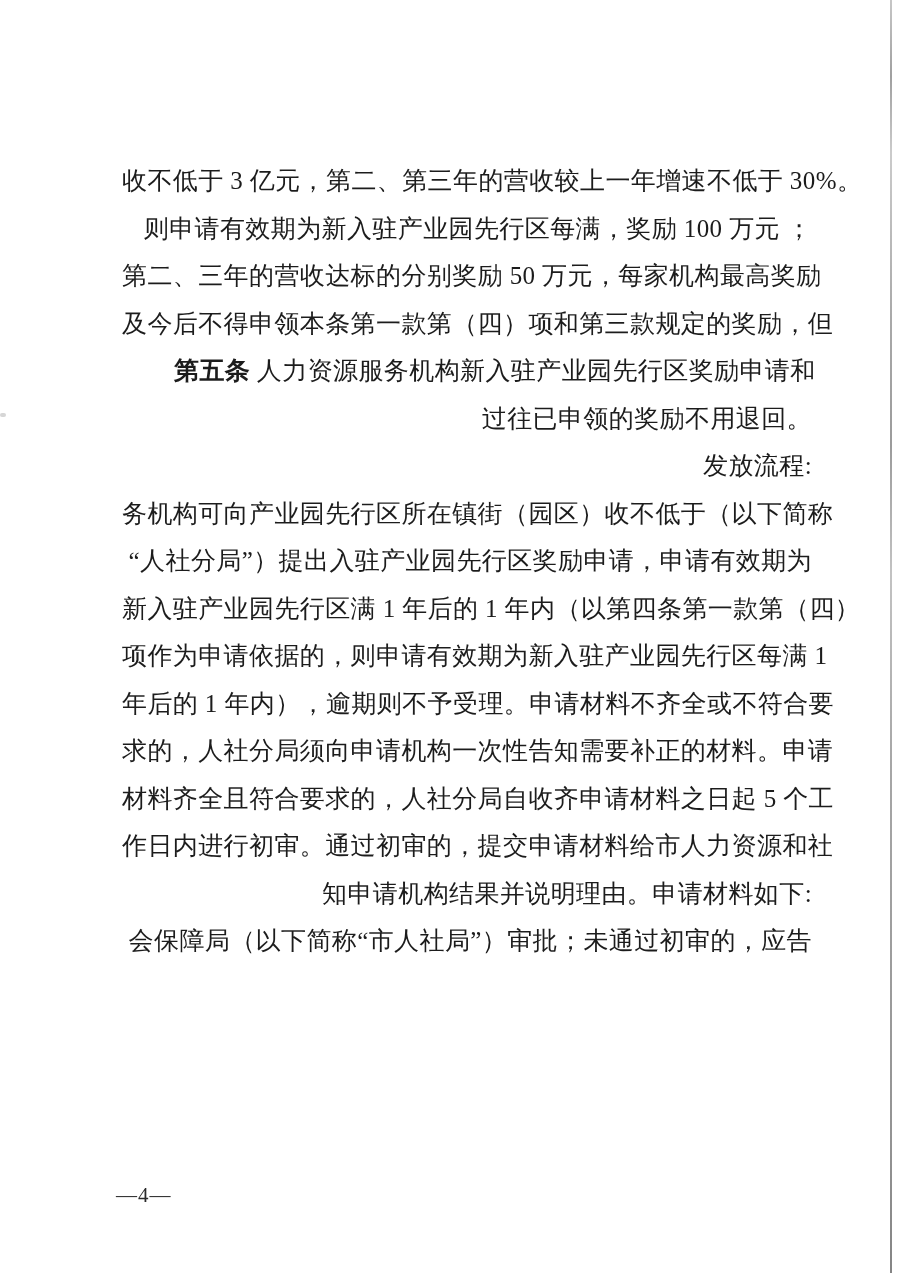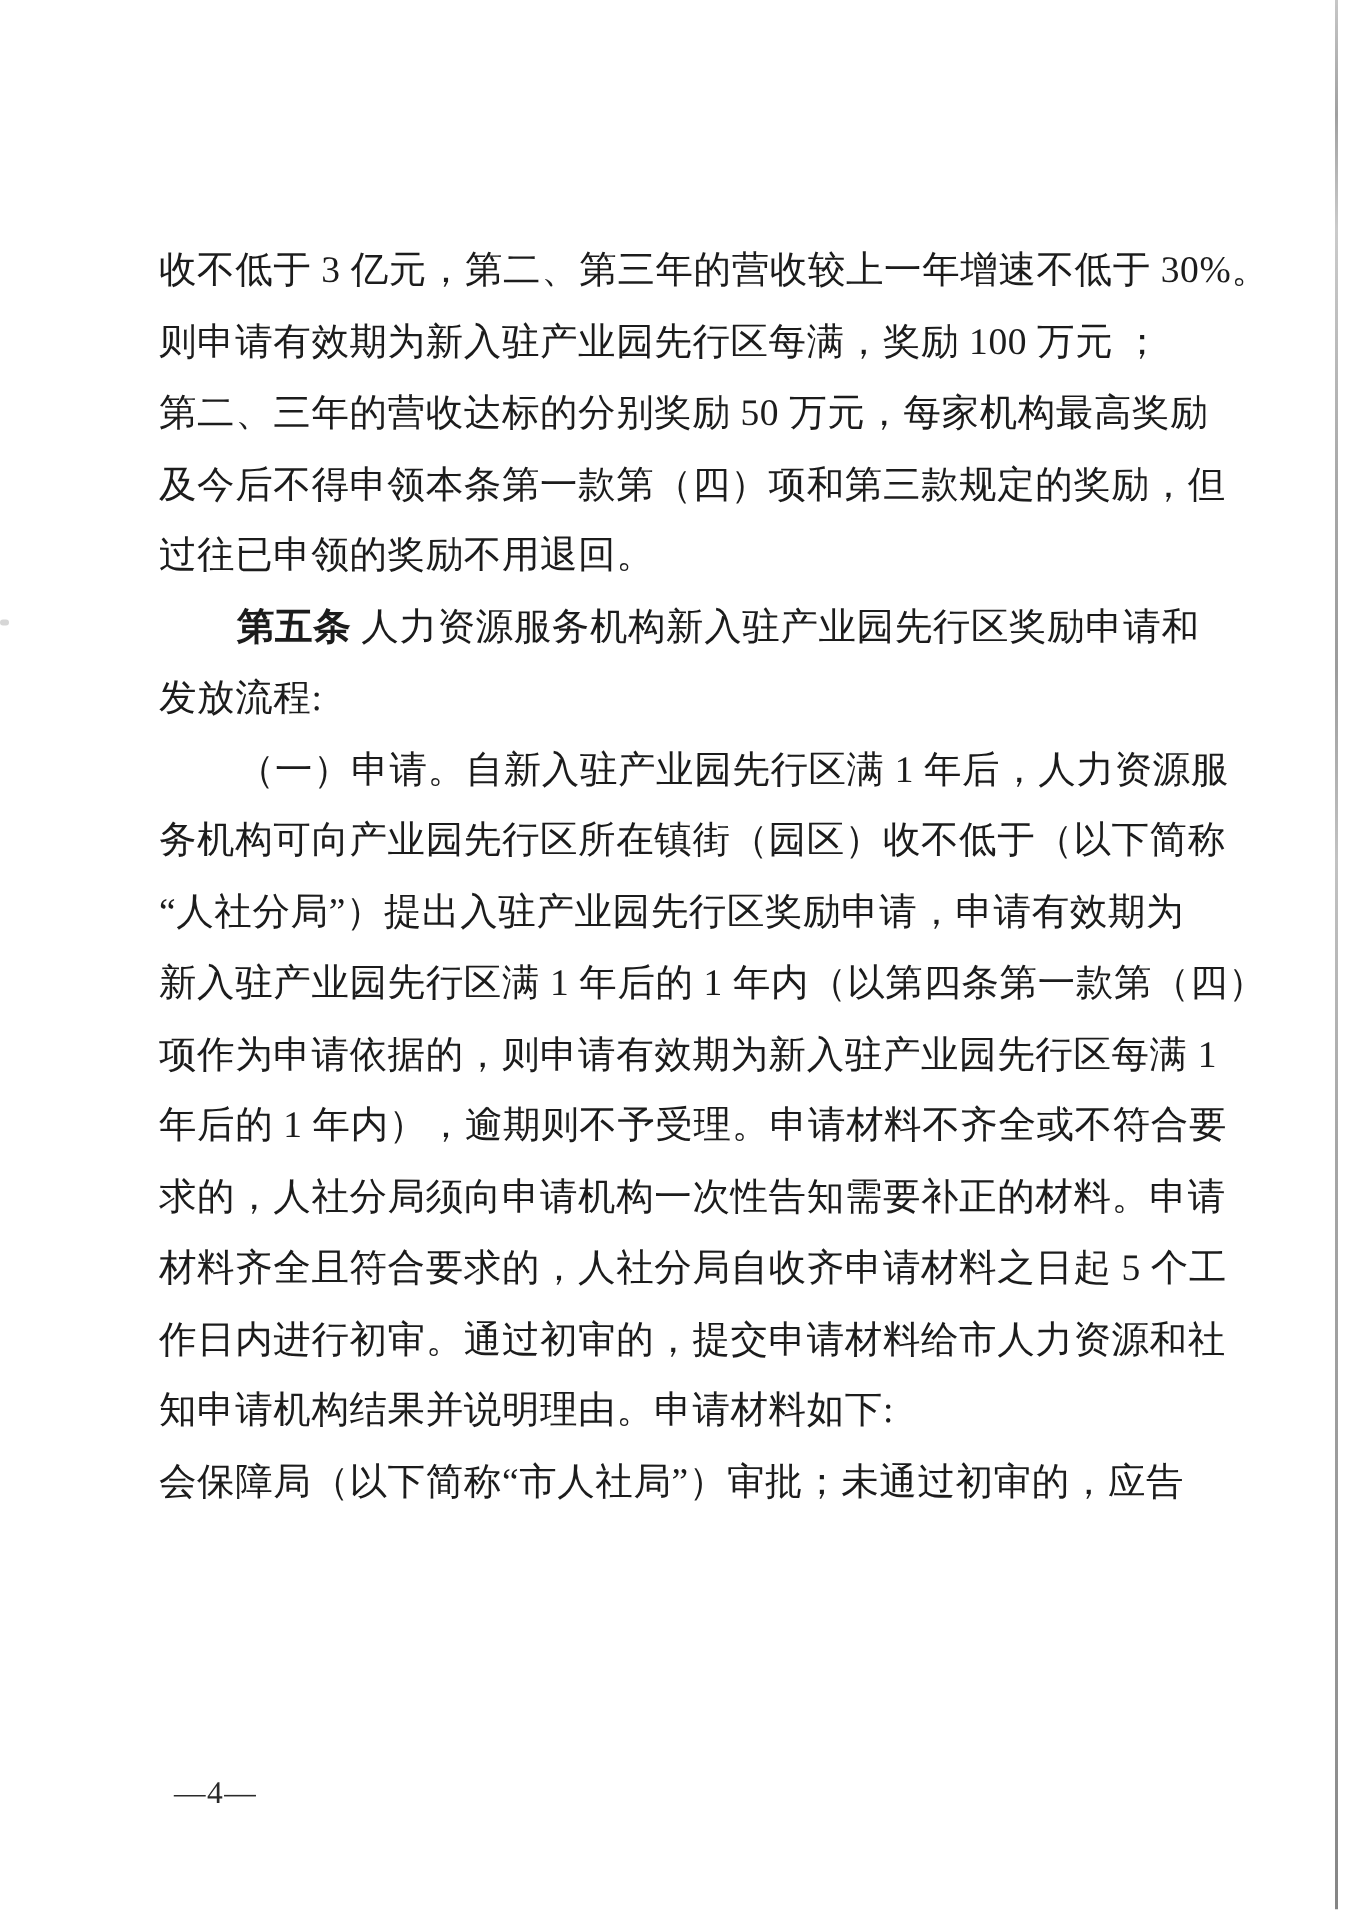--- a/index.html
+++ b/index.html
@@ -15,23 +15,24 @@
     font-family: "Liberation Serif", "DejaVu Serif", serif;
   }
   .page {
     position: absolute;
     left: 0; top: 0;
     width: 900px; height: 1273px;
     background: #ffffff;
   }
   .textblock {
     position: absolute;
-    left: 106px;
+    left: 122px;
     top: 157px;
     width: 690px;
+    text-align: right;
   }
   .line {
     height: 47.5px;
     line-height: 47.5px;
     font-size: 25px;
     color: #1c1c1c;
     white-space: nowrap;
     letter-spacing: 0.4px;
     text-rendering: optimizeLegibility;
   }
@@ -83,24 +84,23 @@
 </head>
 <body>
 
 <div class="page">
 
   <div class="textblock">
       <div class="line"><span class="seg">收不低于 3 亿元，第二、第三年的营收较上一年增速不低于 30%。</span></div>
       <div class="line"><span class="seg">则申请有效期为新入驻产业园先行区每满，奖励 100 万元 ；</span></div>
       <div class="line"><span class="seg">第二、三年的营收达标的分别奖励 50 万元，每家机构最高奖励</span></div>
       <div class="line"><span class="seg">及今后不得申领本条第一款第（四）项和第三款规定的奖励，但</span></div>
+      <div class="line indent"><span class="seg-bold">第五条</span><span class="seg"> 人力资源服务机构新入驻产业园先行区奖励申请和</span></div>
       <div class="line"><span class="seg">过往已申领的奖励不用退回。</span></div>
-      <div class="line indent"><span class="seg-bold">第五条</span><span class="seg"> 人力资源服务机构新入驻产业园先行区奖励申请和</span></div>
       <div class="line"><span class="seg">发放流程:</span></div>
-      <div class="line indent"><span class="seg">（一）申请。自新入驻产业园先行区满 1 年后，人力资源服</span></div>
       <div class="line"><span class="seg">务机构可向产业园先行区所在镇街（园区）收不低于（以下简称</span></div>
       <div class="line"><span class="seg">“人社分局”）提出入驻产业园先行区奖励申请，申请有效期为</span></div>
       <div class="line"><span class="seg">新入驻产业园先行区满 1 年后的 1 年内（以第四条第一款第（四）</span></div>
       <div class="line"><span class="seg">项作为申请依据的，则申请有效期为新入驻产业园先行区每满 1</span></div>
       <div class="line"><span class="seg">年后的 1 年内），逾期则不予受理。申请材料不齐全或不符合要</span></div>
       <div class="line"><span class="seg">求的，人社分局须向申请机构一次性告知需要补正的材料。申请</span></div>
       <div class="line"><span class="seg">材料齐全且符合要求的，人社分局自收齐申请材料之日起 5 个工</span></div>
       <div class="line"><span class="seg">作日内进行初审。通过初审的，提交申请材料给市人力资源和社</span></div>
       <div class="line"><span class="seg">知申请机构结果并说明理由。申请材料如下:</span></div>
       <div class="line"><span class="seg">会保障局（以下简称“市人社局”）审批；未通过初审的，应告</span></div>

